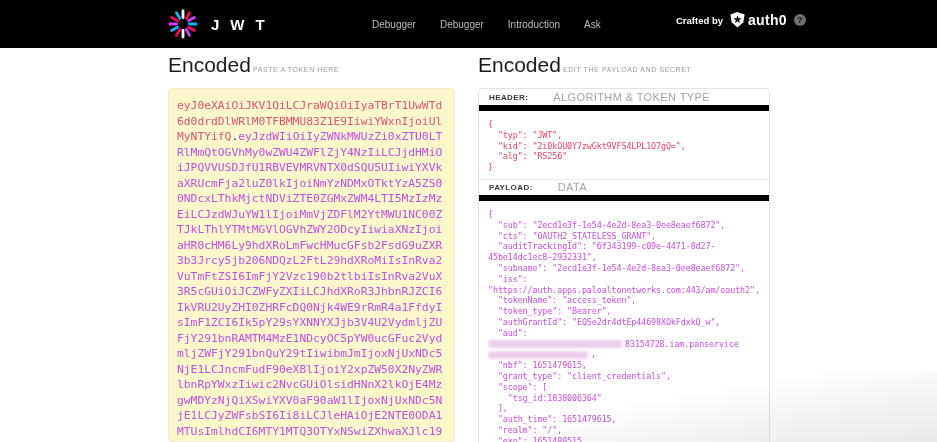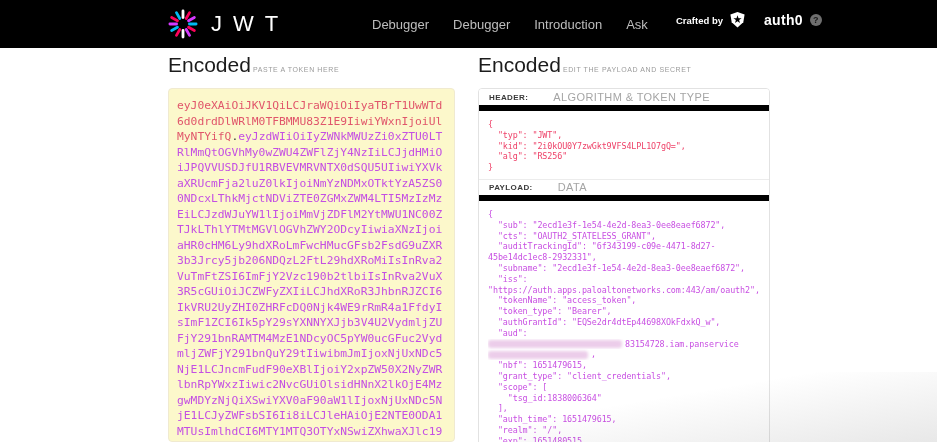--- a/index.html
+++ b/index.html
@@ -3,26 +3,26 @@
 <meta charset="utf-8">
 <style>
   * { margin:0; padding:0; box-sizing:border-box; }
   html,body { width:937px; height:442px; background:#fff; font-family:"Liberation Sans", sans-serif; }
   .page { position:relative; width:937px; height:442px; overflow:hidden; background:#fff; }
 
   
   .topbar { position:absolute; left:0; top:0; width:937px; height:48px; background:#000; }
   .logo-wrap { position:absolute; left:167px; top:8px; display:flex; align-items:center; cursor:pointer; }
   .logo-mark { width:32px; height:32px; }
-  .logo-word { color:#fff; font-size:22px; font-weight:400; letter-spacing:11px; margin-left:12px; }
+  .logo-word { color:#fff; font-size:15px; font-weight:700; letter-spacing:11px; margin-left:12px; }
   .nav { position:absolute; left:372px; top:0; height:48px; display:flex; align-items:center; gap:24px; }
-  .nav-item { color:#bdbdbd; font-size:13px; cursor:pointer; white-space:nowrap; }
+  .nav-item { color:#bdbdbd; font-size:10px; cursor:pointer; white-space:nowrap; }
   .crafted { position:absolute; left:676px; top:0; height:40px; display:flex; align-items:center; gap:7px; }
   .crafted-label { color:#fff; font-size:9.5px; font-weight:bold; }
-  .auth0 { display:flex; align-items:flex-start; gap:19px; cursor:pointer; }
+  .auth0 { display:flex; align-items:flex-start; gap:3px; cursor:pointer; }
   .auth0-name { color:#fff; font-size:14px; font-weight:bold; letter-spacing:0.3px; }
   .help-dot { width:12px; height:12px; border-radius:50%; background:#6f6f6f; color:#1a1a1a; font-size:9px; font-weight:bold; display:flex; align-items:center; justify-content:center; cursor:pointer; }
 
   
   .col-title { position:absolute; top:53px; display:flex; align-items:baseline; gap:2px; }
   .col-title h2 { font-size:21px; font-weight:500; color:#1c1c1c; }
   .col-sub { font-size:7px; color:#9b9b9b; letter-spacing:0.6px; }
 
   
   .token-box { position:absolute; left:168px; top:88px; width:287px; height:354px;

